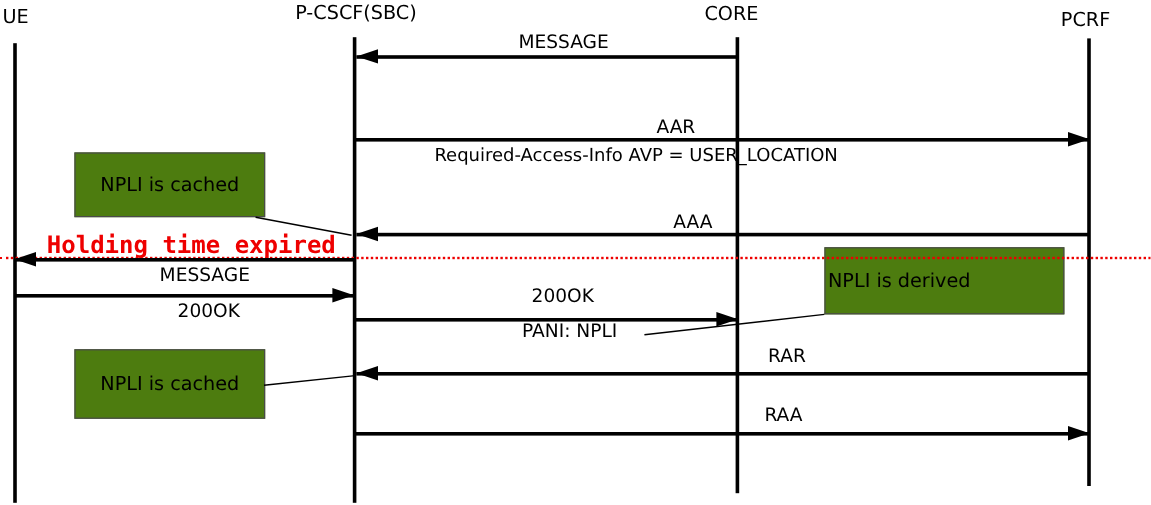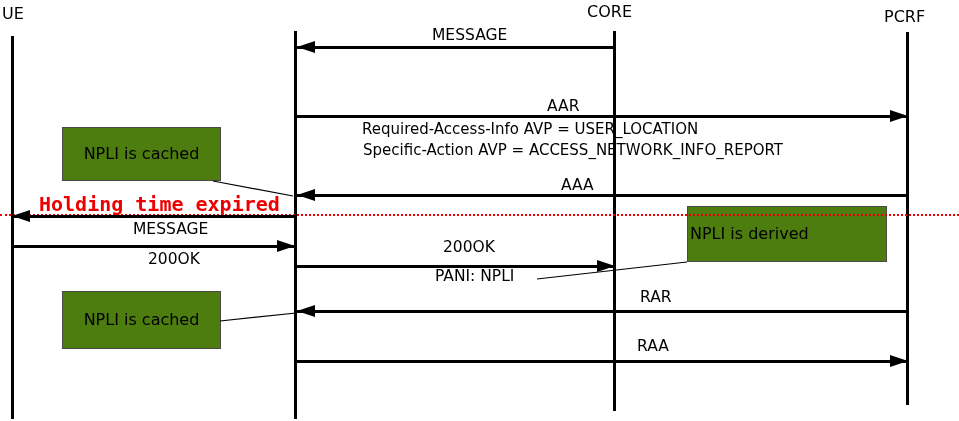--- a/index.html
+++ b/index.html
@@ -33,35 +33,35 @@
 <body>
 
 <div class="canvas">
 
   <div class="lifeline" style="left:11px;  top:36px; height:383px;"></div>
   <div class="lifeline" style="left:294px; top:31px; height:388px;"></div>
   <div class="lifeline" style="left:613px; top:31px; height:380px;"></div>
   <div class="lifeline" style="left:906px; top:32px; height:373px;"></div>
 
   <div class="actor" style="left:2px;   top:4px;">UE</div>
+  <div class="actor" style="left:246px; top:1px;">P-CSCF(SBC)</div>
   <div class="actor" style="left:587px; top:2px;">CORE</div>
   <div class="actor" style="left:884px; top:7px;">PCRF</div>
 
   <div class="divider"></div>
   <div class="divider-lbl">Holding time expired</div>
 
   <div class="mline" style="left:297px; top:46px; width:318px;"></div>
   <div class="ahead pt-left" style="left:297px; top:41px;"></div>
   <div class="lbl" style="left:432px; top:26px;">MESSAGE</div>
 
   <div class="mline" style="left:296px; top:115px; width:612px;"></div>
   <div class="ahead pt-right" style="left:890px; top:110px;"></div>
   <div class="lbl" style="left:547px; top:97px;">AAR</div>
   <div class="lbl" style="left:362px; top:120px; font-size:15px;">Required-Access-Info AVP = USER_LOCATION</div>
-  <div class="lbl" style="left:363px; top:141px; font-size:15px;">Specific-Action AVP = ACCESS_NETWORK_INFO_REPORT</div>
 
   <div class="mline" style="left:297px; top:194px; width:611px;"></div>
   <div class="ahead pt-left" style="left:297px; top:189px;"></div>
   <div class="lbl" style="left:561px; top:176px;">AAA</div>
 
   <div class="mline" style="left:13px; top:215px; width:282px;"></div>
   <div class="ahead pt-left" style="left:12px; top:210px;"></div>
   <div class="lbl" style="left:133px; top:220px;">MESSAGE</div>
 
   <div class="mline" style="left:13px; top:245px; width:282px;"></div>

